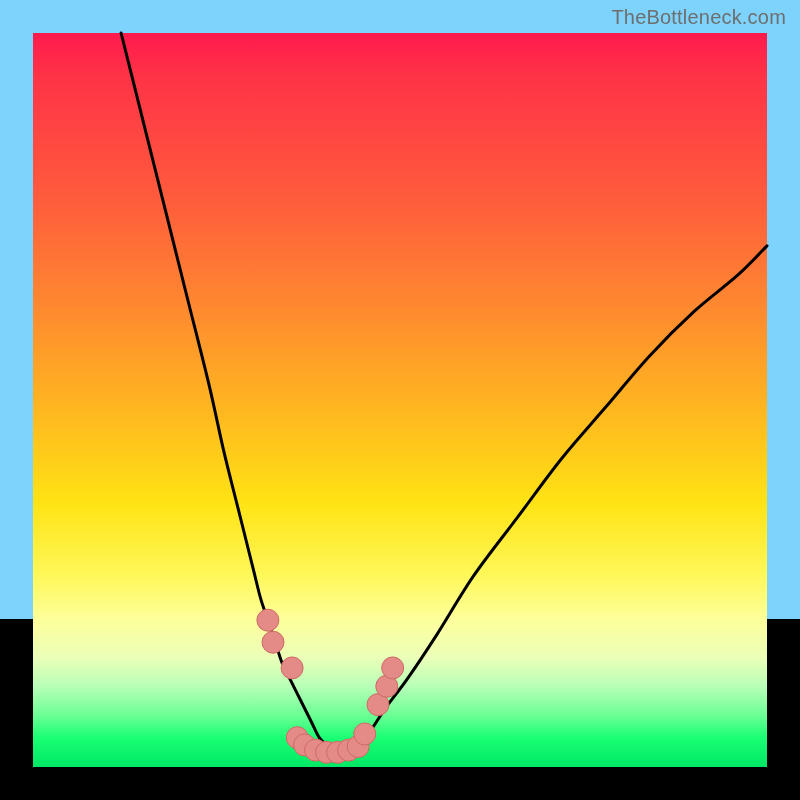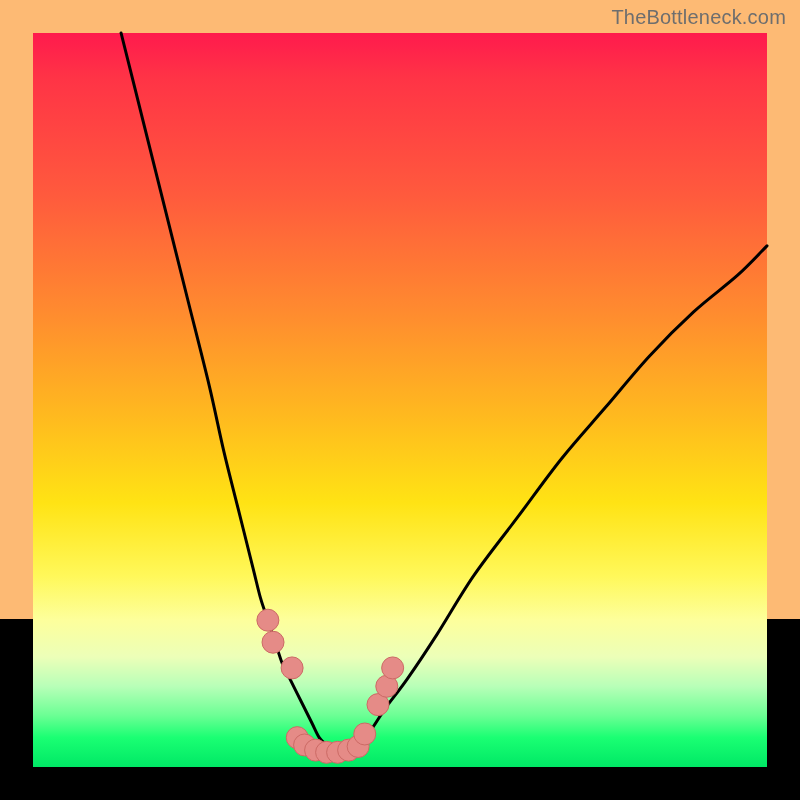--- a/index.html
+++ b/index.html
@@ -10,21 +10,21 @@
     background: #000;
     overflow: hidden;
     font-family: Arial, Helvetica, sans-serif;
   }
   .frame {
     position: absolute;
     left: 0;
     top: 0;
     width: 800px;
     height: 619px;
-    background: #fdba74;
+    background: #7dd3fc;
   }
   .plot-area {
     position: absolute;
     left: 33px;
     top: 33px;
     width: 734px;
     height: 734px;
     
     background: linear-gradient(to bottom,
       #ff1a4d 0%,

